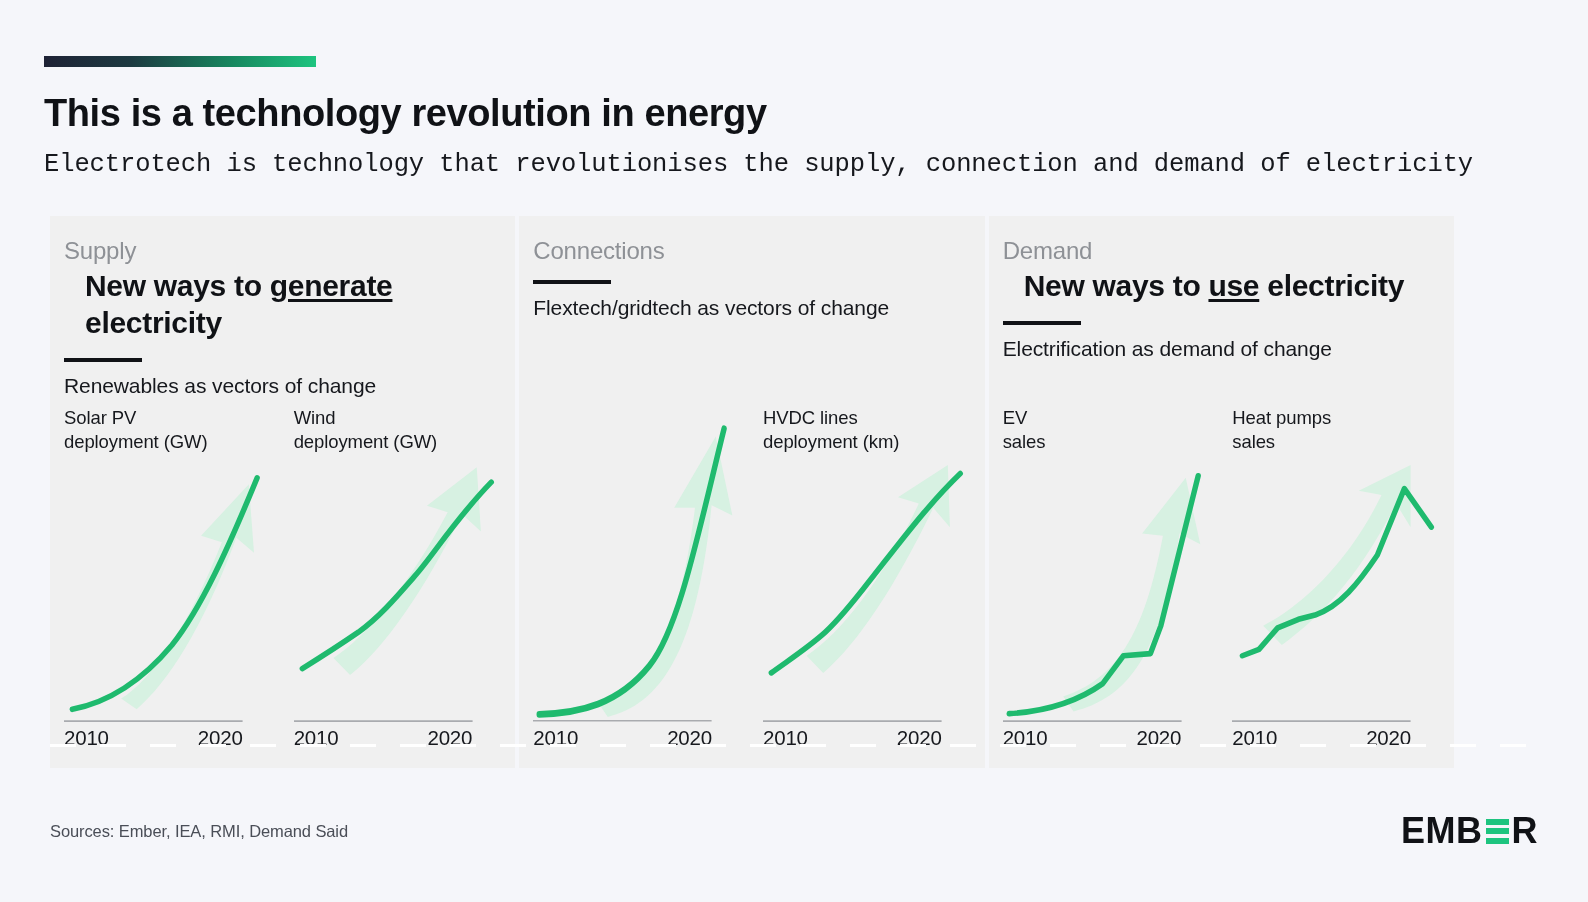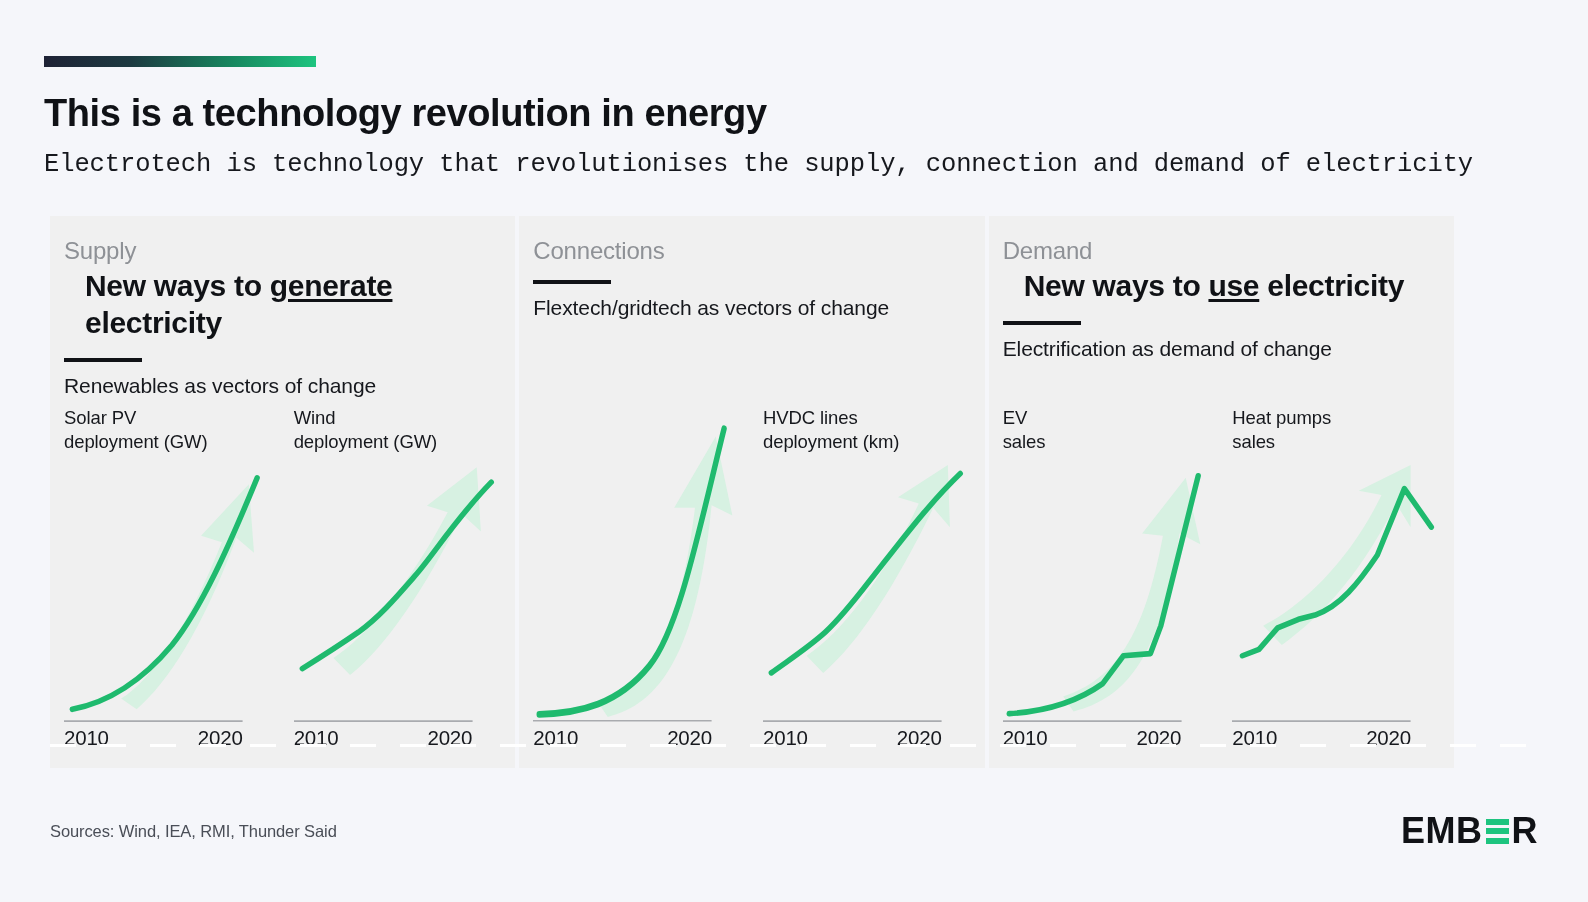--- a/index.html
+++ b/index.html
@@ -311,21 +311,21 @@
           <span>2020</span>
         </div>
       </div>
     </div>
   </section>
 </div>
 
 <div id="dash-divider"></div>
 
 <div id="footer">
-  <div id="sources">Sources: Wind, IEA, RMI, Thunder Said</div>
+  <div id="sources">Sources: Ember, IEA, RMI, Demand Said</div>
   <div id="logo">
     <span>EMB</span>
     <span id="logo-e-bars">
         <i></i>
         <i></i>
         <i></i>
       </span>
     <span>R</span>
   </div>
 </div>

